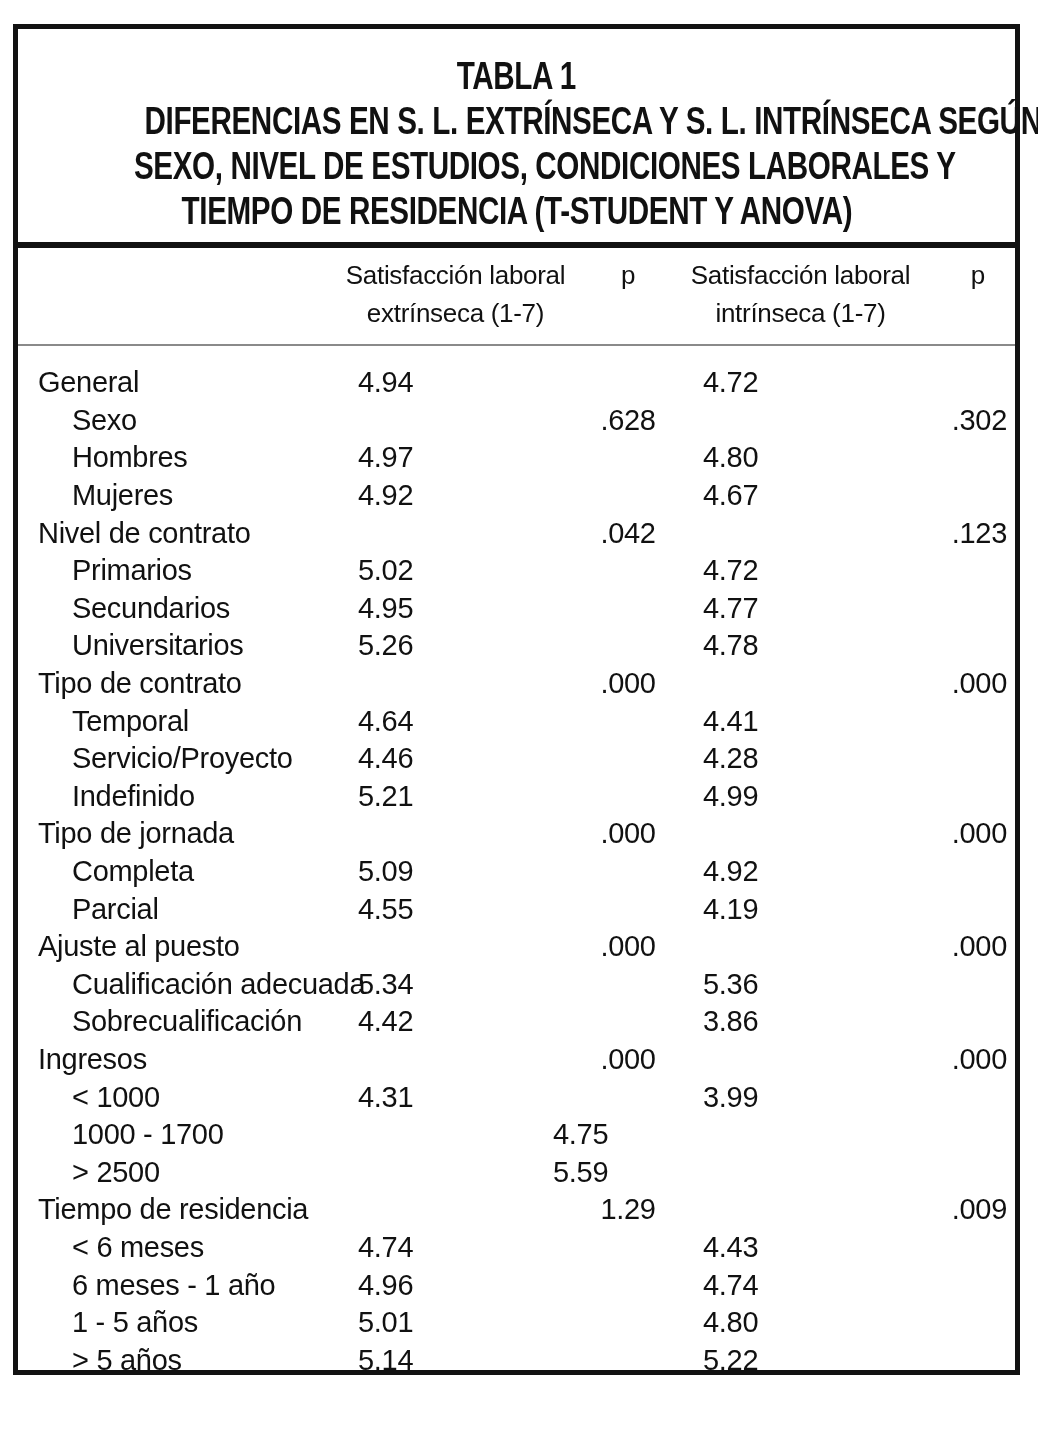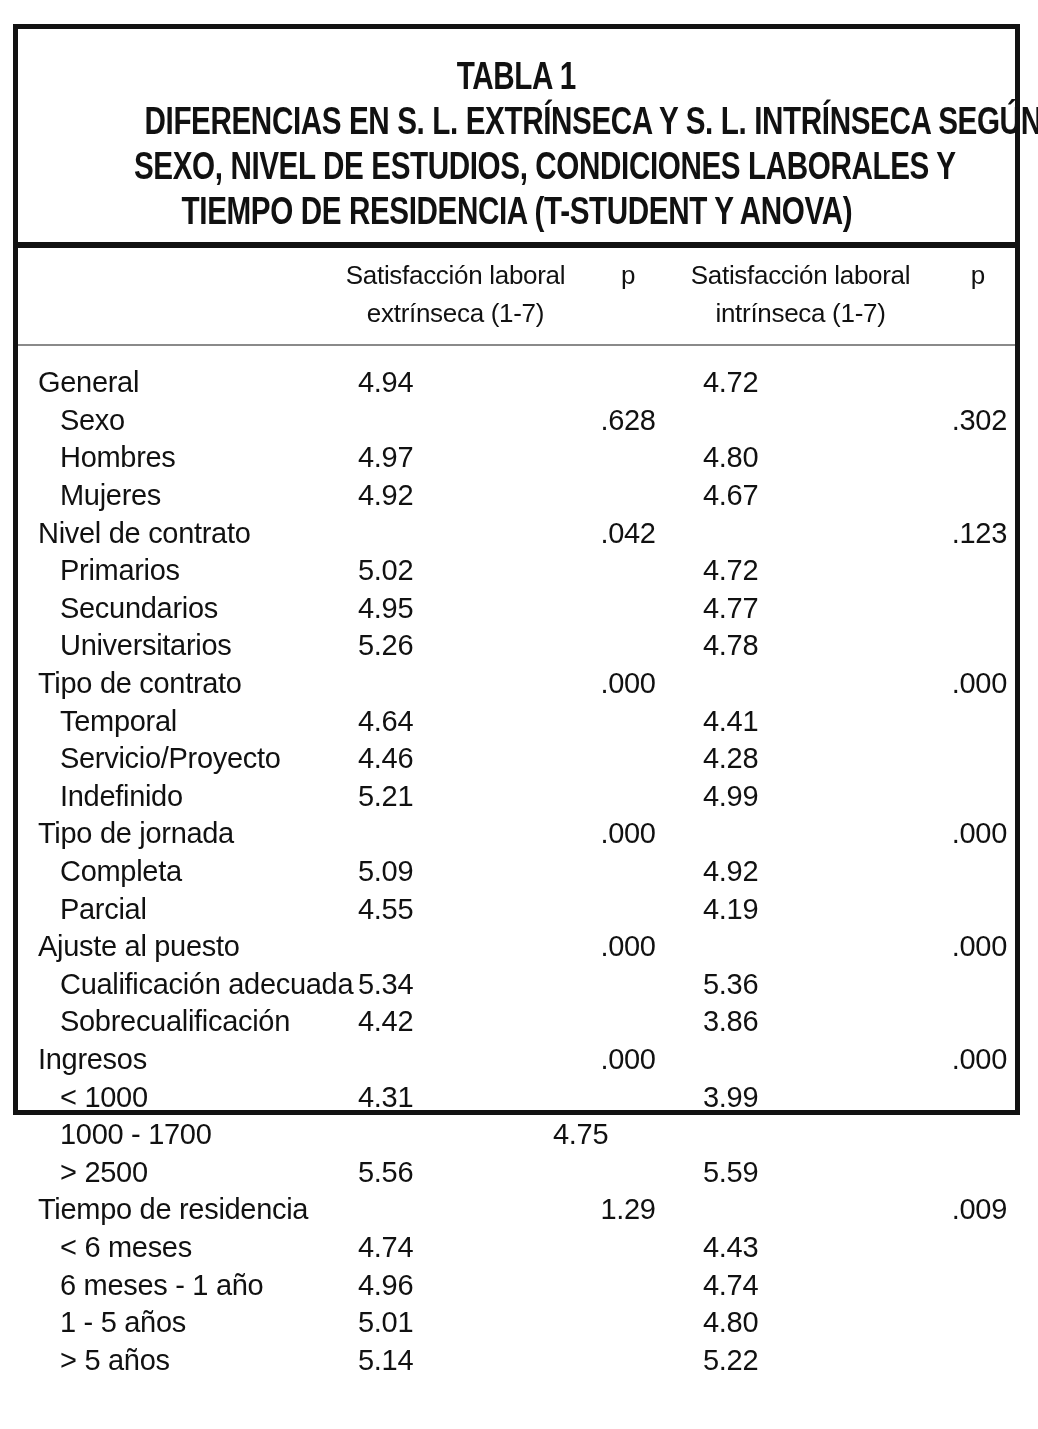--- a/index.html
+++ b/index.html
@@ -1,20 +1,20 @@
 <!DOCTYPE html>
 <html><head>
 <meta charset="utf-8">
 <style>
   * { margin:0; padding:0; box-sizing:border-box; }
   html,body { width:1038px; height:1429px; background:#ffffff;
               font-family:"Liberation Sans","DejaVu Sans",sans-serif; color:#111; }
   .page { position:relative; width:1038px; height:1429px; background:#fff; overflow:hidden; }
 
-  .frame { position:absolute; left:13px; top:24px; width:1007px; height:1091px;
+  .frame { position:absolute; left:13px; top:24px; width:1007px; height:1351px;
            border:5px solid #121212; background:#fff; }
 
   
   .title-block { border-bottom:6px solid #121212; padding:25px 0 8px; text-align:center; }
   .title-line { font-size:38px; line-height:45px; font-weight:700; letter-spacing:-0.5px;
                 white-space:nowrap; }
   .title-line > span { display:inline-block; transform:scaleX(0.78); transform-origin:50% 50%;
                        white-space:nowrap; font-stretch:condensed; }
 
   
@@ -25,21 +25,21 @@
            letter-spacing:-0.3px; align-items:start; }
   .hcol { display:flex; flex-direction:column; align-items:center; line-height:38px; }
   .hcol span { white-space:nowrap; }
   .hp { text-align:center; line-height:38px; }
   .hp-last { text-align:right; padding-right:30px; line-height:38px; }
 
   
   .tbody { padding:18px 0 0; }
   .row { height:37.6px; font-size:29px; letter-spacing:-0.3px; }
   .cell-label { text-align:left; padding-left:20px; white-space:nowrap; }
-  .cell-label.indent { padding-left:42px; }
+  .cell-label.indent { padding-left:54px; }
   .cell-val { text-align:left; }
   .cell-p { text-align:center; }
   .cell-p-last { text-align:right; padding-right:8px; }
 </style>
 </head>
 <body>
 
 <div class="page">
   <div class="frame">
 
@@ -206,21 +206,20 @@
     <div class="cell-p-last"></div>
   </div>
         <div class="grid row">
     <div class="cell-label indent">1000 - 1700</div>
     <div class="cell-p"></div>
     <div class="cell-val">4.75</div>
     <div class="cell-p-last"></div>
   </div>
         <div class="grid row">
     <div class="cell-label indent">&gt; 2500</div>
-    <div class="cell-val">5.56</div>
     <div class="cell-p"></div>
     <div class="cell-val">5.59</div>
     <div class="cell-p-last"></div>
   </div>
         <div class="grid row">
     <div class="cell-label">Tiempo de residencia</div>
     <div class="cell-val"></div>
     <div class="cell-p">1.29</div>
     <div class="cell-val"></div>
     <div class="cell-p-last">.009</div>

